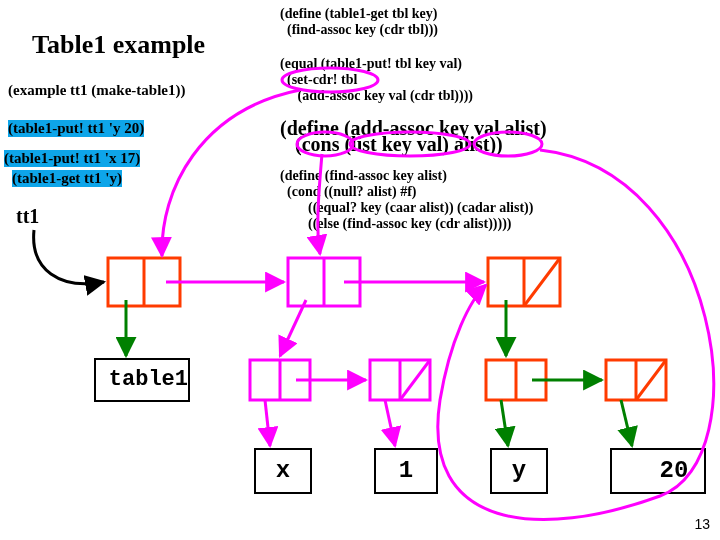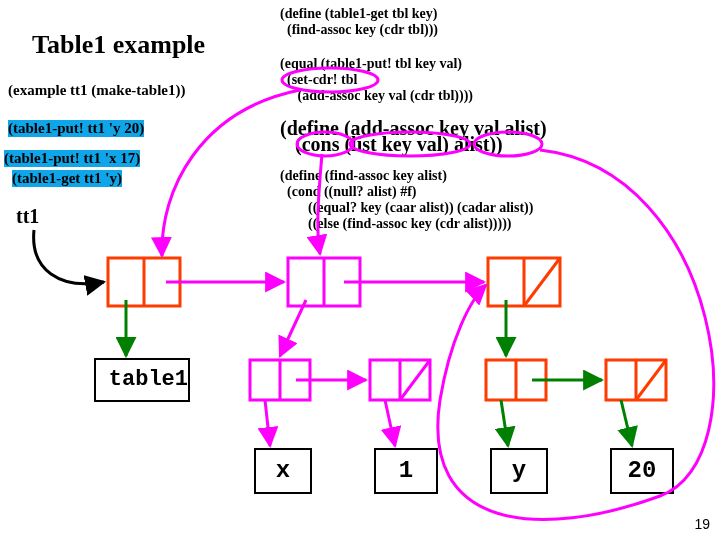--- a/index.html
+++ b/index.html
@@ -38,23 +38,23 @@
   (cond ((null? alist) #f)
         ((equal? key (caar alist)) (cadar alist))
         ((else (find-assoc key (cdr alist)))))</div>
 
 <div class="code" style="left:16px;top:205px;font-size:20px;text-align:right;">tt1</div>
 
 <div style="position:absolute;left:94px;top:358px;width:92px;height:40px;border:2px solid #000;text-align:right;font-family:'Courier New',monospace;font-weight:bold;font-size:22px;line-height:40px;">table1</div>
 <div style="position:absolute;left:254px;top:448px;width:54px;height:42px;border:2px solid #000;text-align:center;font-family:'Courier New',monospace;font-weight:bold;font-size:24px;line-height:42px;">x</div>
 <div style="position:absolute;left:374px;top:448px;width:60px;height:42px;border:2px solid #000;text-align:center;font-family:'Courier New',monospace;font-weight:bold;font-size:24px;line-height:42px;">1</div>
 <div style="position:absolute;left:490px;top:448px;width:54px;height:42px;border:2px solid #000;text-align:center;font-family:'Courier New',monospace;font-weight:bold;font-size:24px;line-height:42px;">y</div>
-<div style="position:absolute;left:610px;top:448px;width:60px;height:42px;border:2px solid #000;text-align:center;font-family:'Courier New',monospace;font-weight:bold;font-size:24px;line-height:42px;">20</div>
+<div style="position:absolute;left:610px;top:448px;width:60px;height:42px;border:2px solid #000;text-align:center;font-family:'Courier New',monospace;font-weight:bold;font-size:24px;line-height:42px;padding-left:32px;">20</div>
 
-<div class="slide-num">19</div>
+<div class="slide-num">13</div>
 
 <svg class="diagram" viewBox="0 0 720 540">
   <defs>
     <marker id="ahG" viewBox="0 0 10 10" refX="9" refY="5" markerWidth="7" markerHeight="7" orient="auto">
         <path d="M0 0 L10 5 L0 10 z" fill="#008000"></path>
       </marker>
     <marker id="ahM" viewBox="0 0 10 10" refX="9" refY="5" markerWidth="7" markerHeight="7" orient="auto">
         <path d="M0 0 L10 5 L0 10 z" fill="#ff00ff"></path>
       </marker>
     <marker id="ahK" viewBox="0 0 10 10" refX="9" refY="5" markerWidth="7" markerHeight="7" orient="auto">

